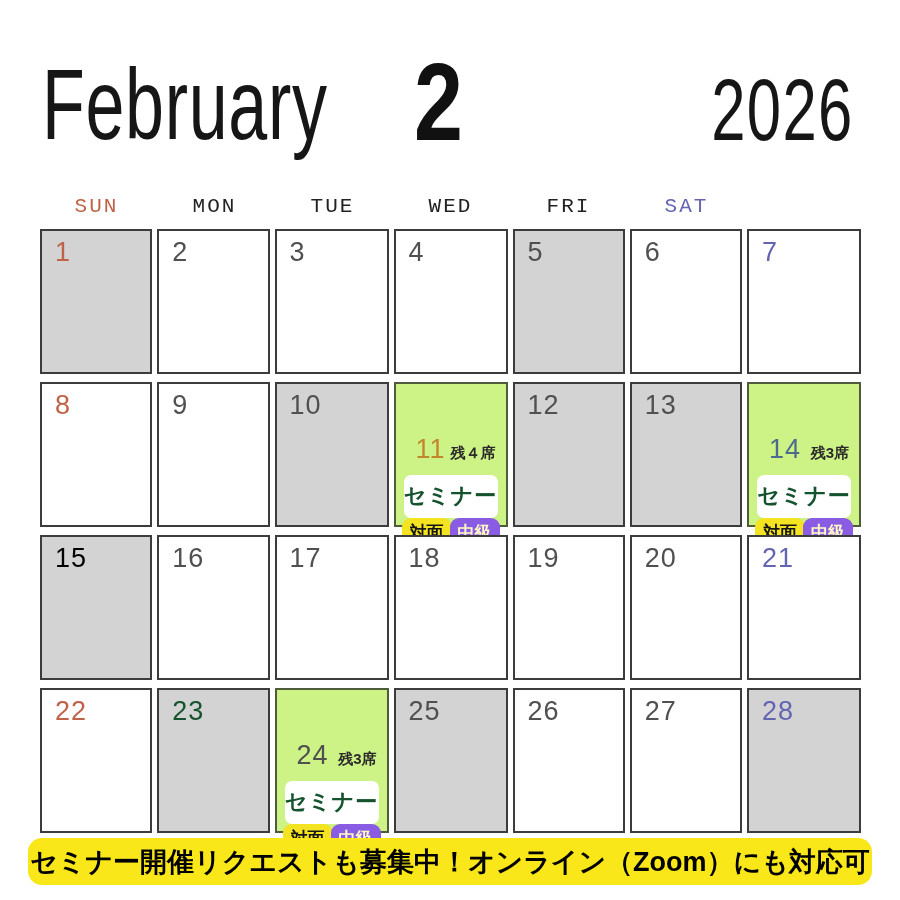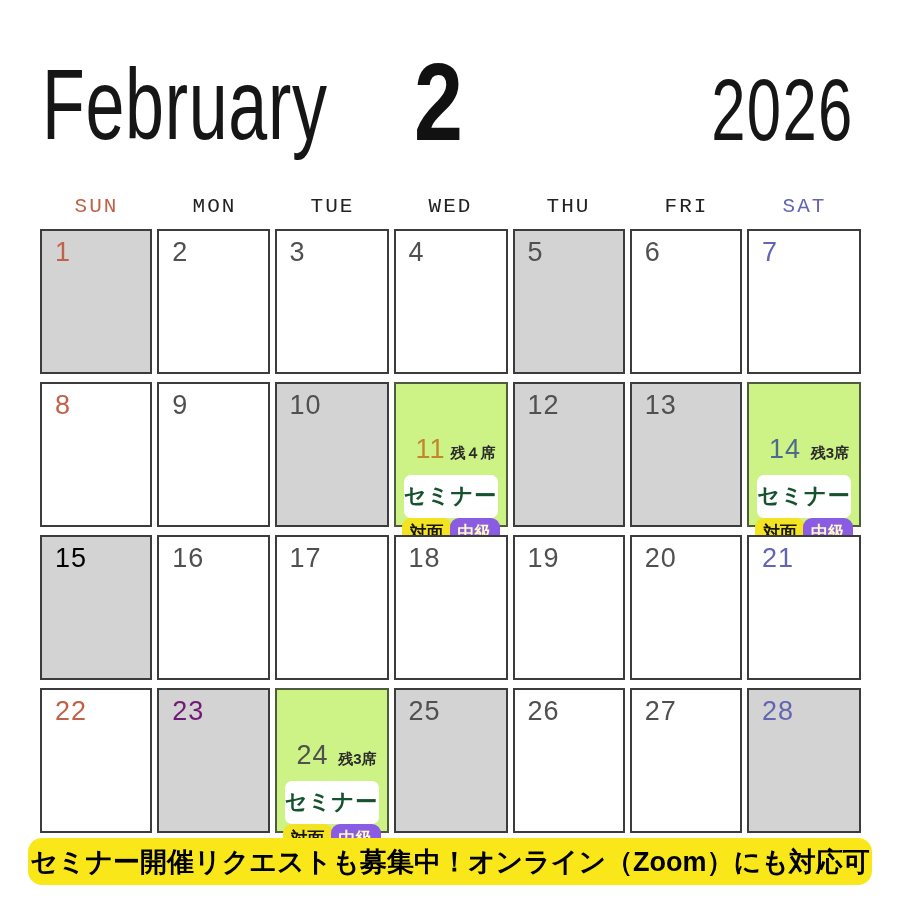--- a/index.html
+++ b/index.html
@@ -73,21 +73,20 @@
   <div class="month-name">February</div>
   <div class="month-number">2</div>
   <div class="year">2026</div>
 </div>
 
 <div class="weekday-row" id="weekday-row">
     <div class="weekday sun">SUN</div>
     <div class="weekday ">MON</div>
     <div class="weekday ">TUE</div>
     <div class="weekday ">WED</div>
-    <div class="weekday ">THU</div>
     <div class="weekday ">FRI</div>
     <div class="weekday sat">SAT</div>
   </div>
 
 <div class="calendar-grid" id="calendar-grid">
     <div class="day-cell bg-gray"><span class="day-num" style="color: rgb(191, 98, 71);">1</span></div>
     <div class="day-cell bg-white"><span class="day-num" style="color: rgb(80, 80, 80);">2</span></div>
     <div class="day-cell bg-white"><span class="day-num" style="color: rgb(80, 80, 80);">3</span></div>
     <div class="day-cell bg-white"><span class="day-num" style="color: rgb(80, 80, 80);">4</span></div>
     <div class="day-cell bg-gray"><span class="day-num" style="color: rgb(80, 80, 80);">5</span></div>
@@ -121,21 +120,21 @@
       </div>
     </div>
     <div class="day-cell bg-gray"><span class="day-num" style="color: #000000;">15</span></div>
     <div class="day-cell bg-white"><span class="day-num" style="color: rgb(80, 80, 80);">16</span></div>
     <div class="day-cell bg-white"><span class="day-num" style="color: rgb(80, 80, 80);">17</span></div>
     <div class="day-cell bg-white"><span class="day-num" style="color: rgb(80, 80, 80);">18</span></div>
     <div class="day-cell bg-white"><span class="day-num" style="color: rgb(80, 80, 80);">19</span></div>
     <div class="day-cell bg-white"><span class="day-num" style="color: rgb(80, 80, 80);">20</span></div>
     <div class="day-cell bg-white"><span class="day-num" style="color: rgb(99, 101, 178);">21</span></div>
     <div class="day-cell bg-white"><span class="day-num" style="color: rgb(191, 98, 71);">22</span></div>
-    <div class="day-cell bg-gray"><span class="day-num" style="color: #701a75; text-align: center;">23</span></div>
+    <div class="day-cell bg-gray"><span class="day-num" style="color: #14532d; text-align: center;">23</span></div>
     <div class="day-cell bg-green">
       <div class="event-head">
         <span class="day-num" style="color: rgb(80, 80, 80);">24</span>
         <span class="seats">残3席</span>
       </div>
       <div class="seminar-box">セミナー</div>
       <div class="badges">
         <span class="badge yellow">対面</span>
         <span class="badge purple">中級</span>
       </div>

